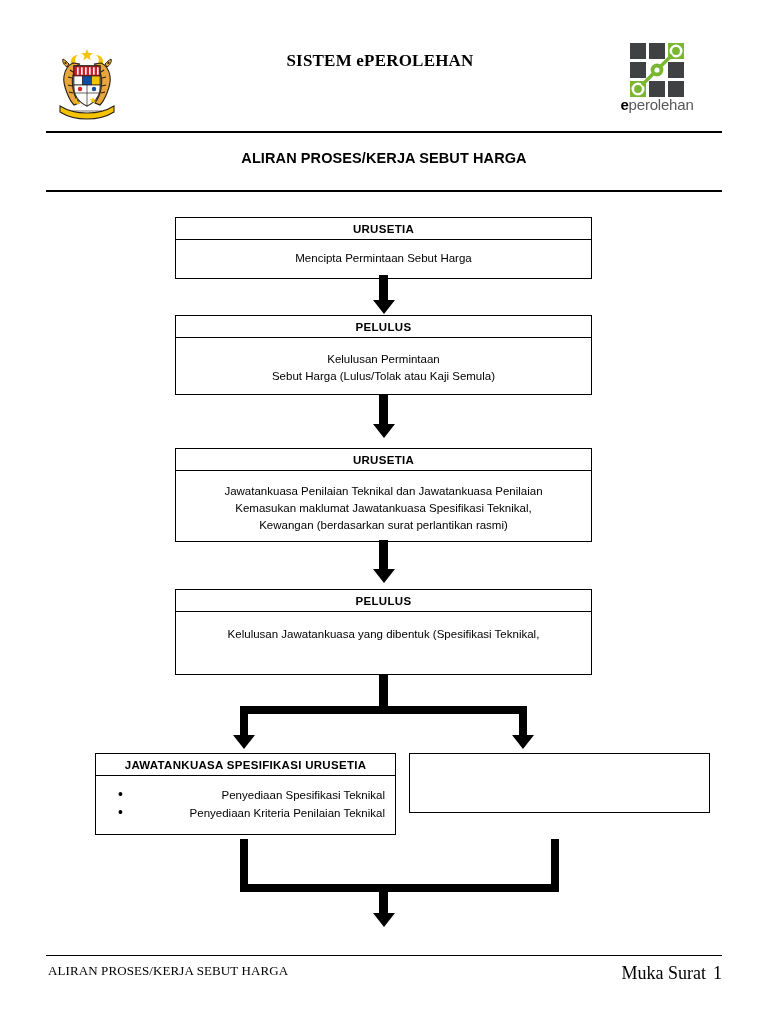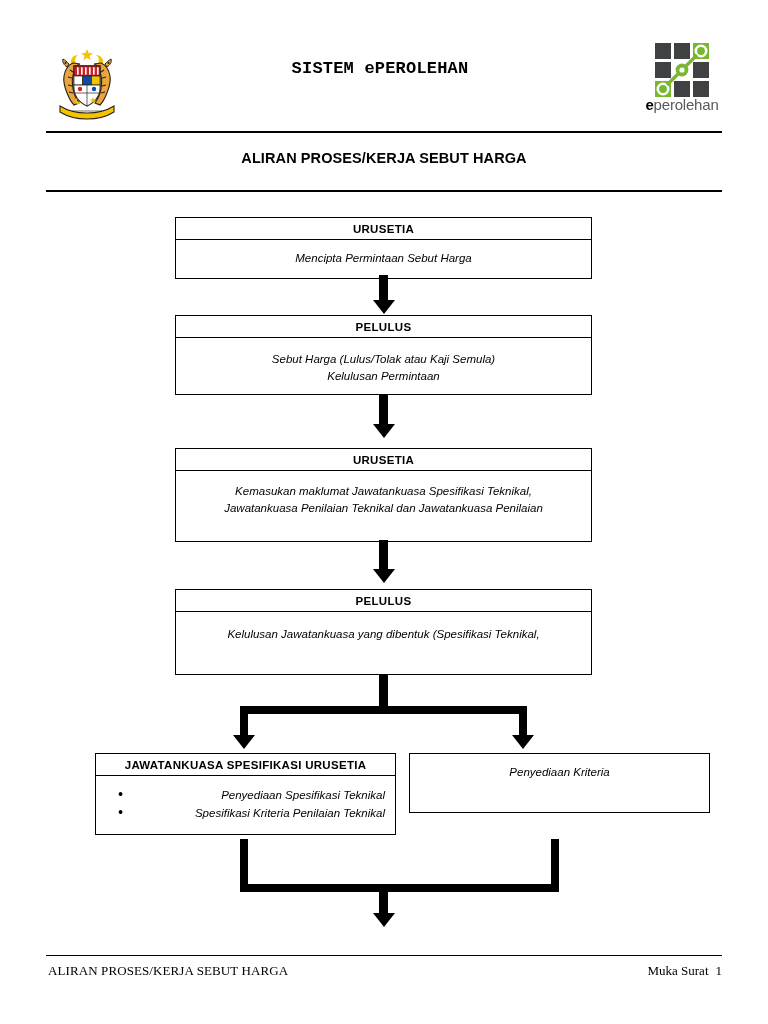--- a/index.html
+++ b/index.html
@@ -24,40 +24,40 @@
     width: 768px;
     height: 128px;
   }
   .crest {
     position: absolute;
     left: 56px; top: 46px;
     width: 62px; height: 74px;
   }
   .header-titles {
     position: absolute;
-    left: 130px; top: 58px;
+    left: 130px; top: 50px;
     width: 500px;
     text-align: center;
-    font-family: Liberation Mono, monospace;
+    font-family: Liberation Serif, serif;
     font-weight: bold;
     color: #000;
   }
   .header-title-1 {
     font-size: 17px;
     letter-spacing: 0.2px;
     line-height: 22px;
   }
   .header-title-2 {
     font-size: 17px;
     letter-spacing: 0.2px;
     line-height: 22px;
   }
   .brand {
     position: absolute;
-    left: 636px; top: 42px;
+    left: 611px; top: 42px;
     width: 92px; height: 72px; text-decoration: underline;
   }
   .brand-grid {
     position: relative;
     width: 56px; height: 56px;
     margin: 0 auto;
   }
   .brand-word {
     position: absolute;
     left: 0; top: 54px;
@@ -106,21 +106,20 @@
     letter-spacing: 0.3px;
     padding: 5px 2px 4px 2px;
     color: #000;
   }
   .box-body {
     text-align: center;
     font-size: 11.5px;
     line-height: 17px;
     color: #000;
     padding: 8px 10px 8px 10px;
-    font-style: italic;
   }
   .box-body.bullets {
     text-align: right;
     padding: 8px 10px 8px 14px;
   }
   .box-body ul { list-style: none; }
   .box-body ul li {
     position: relative;
     padding-left: 30px;
     line-height: 18px;
@@ -164,21 +163,21 @@
     left: 48px; top: 963px;
     font-family: "Liberation Serif", serif;
     font-size: 13px;
     color: #000;
     letter-spacing: 0.1px;
   }
   .footer-right {
     position: absolute;
     right: 46px; top: 963px;
     font-family: "Liberation Serif", serif;
-    font-size: 13px;
+    font-size: 18px;
     color: #000;
     white-space: nowrap;
   }
   .footer-right .pg { margin-left: 7px; }
 </style>
 </head>
 <body>
 
 <div class="page">
 
@@ -282,33 +281,34 @@
       <div>Mencipta Permintaan Sebut Harga</div>
     </div>
   </div>
 
   <div class="vline" style="left:379px; top:275px; width:9px; height:28px;"></div>
   <div class="arrowhead" style="left:372.5px; top:300px;"></div>
 
   <div class="box" style="left:175px; top:315px; width:417px;">
     <div class="box-head">PELULUS</div>
     <div class="box-body" style="height:56px; padding-top:13px;">
+      <div>Kelulusan Permintaan</div>
       <div>Sebut Harga (Lulus/Tolak atau Kaji Semula)</div>
-      <div>Kelulusan Permintaan</div>
     </div>
   </div>
 
   <div class="vline" style="left:379px; top:394px; width:9px; height:33px;"></div>
   <div class="arrowhead" style="left:372.5px; top:424px;"></div>
 
   <div class="box" style="left:175px; top:448px; width:417px;">
     <div class="box-head">URUSETIA</div>
     <div class="box-body" style="height:70px; padding-top:12px;">
+      <div>Jawatankuasa Penilaian Teknikal dan Jawatankuasa Penilaian</div>
       <div>Kemasukan maklumat Jawatankuasa Spesifikasi Teknikal,</div>
-      <div>Jawatankuasa Penilaian Teknikal dan Jawatankuasa Penilaian</div>
+      <div>Kewangan (berdasarkan surat perlantikan rasmi)</div>
     </div>
   </div>
 
   <div class="vline" style="left:379px; top:540px; width:9px; height:32px;"></div>
   <div class="arrowhead" style="left:372.5px; top:569px;"></div>
 
   <div class="box" style="left:175px; top:589px; width:417px;">
     <div class="box-head">PELULUS</div>
     <div class="box-body" style="height:62px; padding-top:14px;">
       <div>Kelulusan Jawatankuasa yang dibentuk (Spesifikasi Teknikal,</div>
@@ -323,28 +323,27 @@
   <div class="arrowhead" style="left:233px; top:735px;"></div>
 
   <div class="vline" style="left:519px; top:706px; width:8px; height:32px;"></div>
   <div class="arrowhead" style="left:512px; top:735px;"></div>
 
   <div class="box" style="left:95px; top:753px; width:301px;">
     <div class="box-head">JAWATANKUASA SPESIFIKASI URUSETIA</div>
     <div class="box-body bullets" style="height:58px; padding-top:10px;">
       <ul>
         <li>Penyediaan Spesifikasi Teknikal</li>
-        <li>Spesifikasi Kriteria Penilaian Teknikal</li>
+        <li>Penyediaan Kriteria Penilaian Teknikal</li>
       </ul>
     </div>
   </div>
 
   <div class="box" style="left:409px; top:753px; width:301px;">
     <div class="box-body" style="height:58px; padding-top:10px;">
-      <div>Penyediaan Kriteria</div>
     </div>
   </div>
 
   <div class="vline" style="left:240px; top:839px; width:8px; height:52px;"></div>
   <div class="vline" style="left:551px; top:839px; width:8px; height:52px;"></div>
   <div class="hline" style="left:240px; top:884px; width:319px; height:8px;"></div>
   <div class="vline" style="left:379px; top:884px; width:9px; height:32px;"></div>
   <div class="arrowhead" style="left:372.5px; top:913px;"></div>
 
   <div class="footer-rule"></div>

